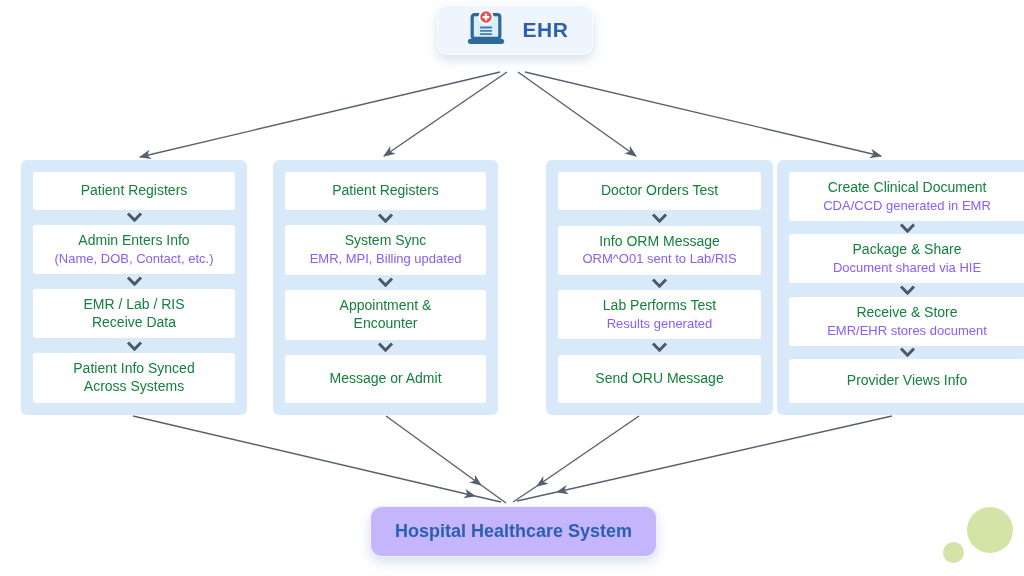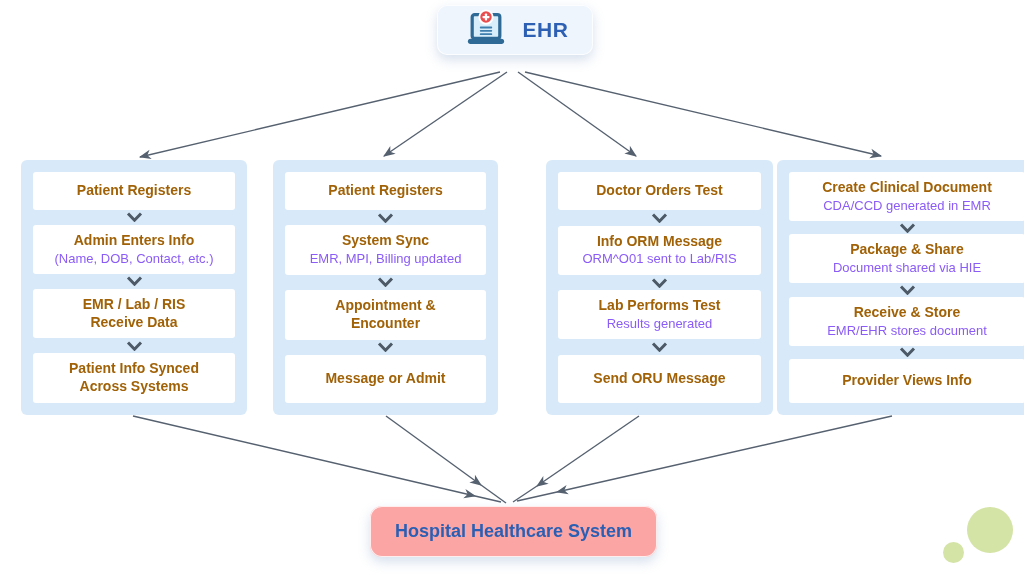--- a/index.html
+++ b/index.html
@@ -31,32 +31,32 @@
   .col-2 { left:273px; width:225px; }
   .col-3 { left:546px; width:227px; }
   .col-4 { left:777px; width:260px; }
 
   .step-card {
     background:#ffffff; border-radius:3px; width:100%; box-sizing:border-box;
     min-height:38px; padding:7px 5px;
     display:flex; flex-direction:column; justify-content:center; align-items:center;
   }
   .step-title {
-    color:#a16207; font-weight:bold; font-size:14px; line-height:1.28;
+    color:#15803d; font-weight:normal; font-size:14px; line-height:1.28;
     white-space:pre-line; text-align:center;
   }
   .step-sub {
     color:#8b5cf6; font-size:13px; line-height:1.25; text-align:center; margin-top:1px;
   }
   .chev { flex:0 0 auto; margin:1px 0; }
 
   
   .sink-node {
     position:absolute; left:370px; top:506px; width:287px; height:51px;
-    background:#fca5a5; border-radius:12px;
+    background:#c4b5fd; border-radius:12px;
     box-shadow:0 5px 12px rgba(130,160,200,.32), 0 0 0 1px rgba(255,255,255,.8) inset;
     display:flex; align-items:center; justify-content:center;
   }
   .sink-label { font-size:18px; font-weight:bold; color:#2b5fb3; }
 
   
   .decor-circle { position:absolute; border-radius:50%; background:#d4e3a6; }
   .decor-circle.big   { left:967px; top:507px; width:46px; height:46px; }
   .decor-circle.small { left:943px; top:542px; width:21px; height:21px; }
 </style>

